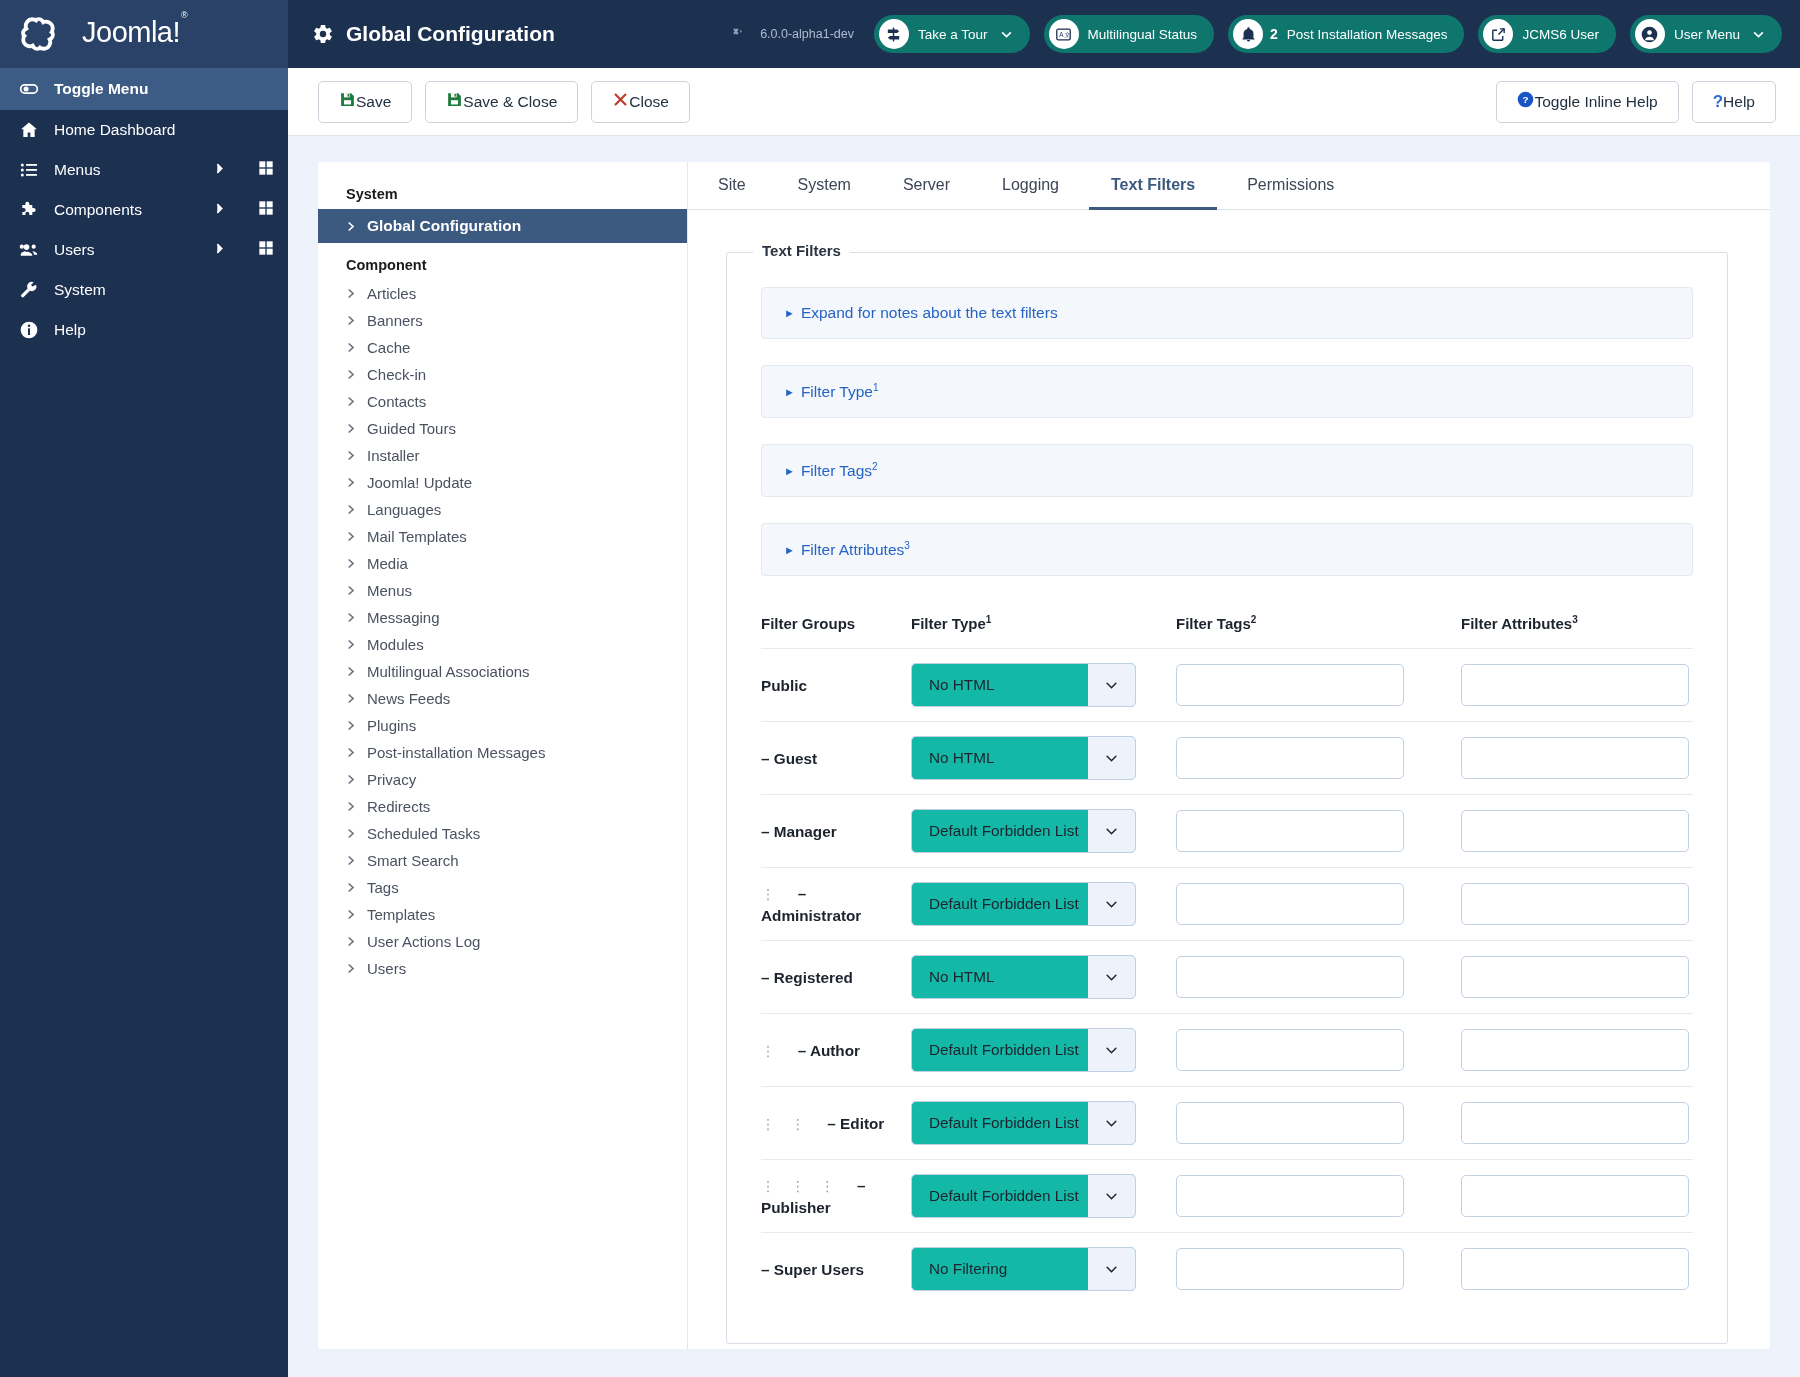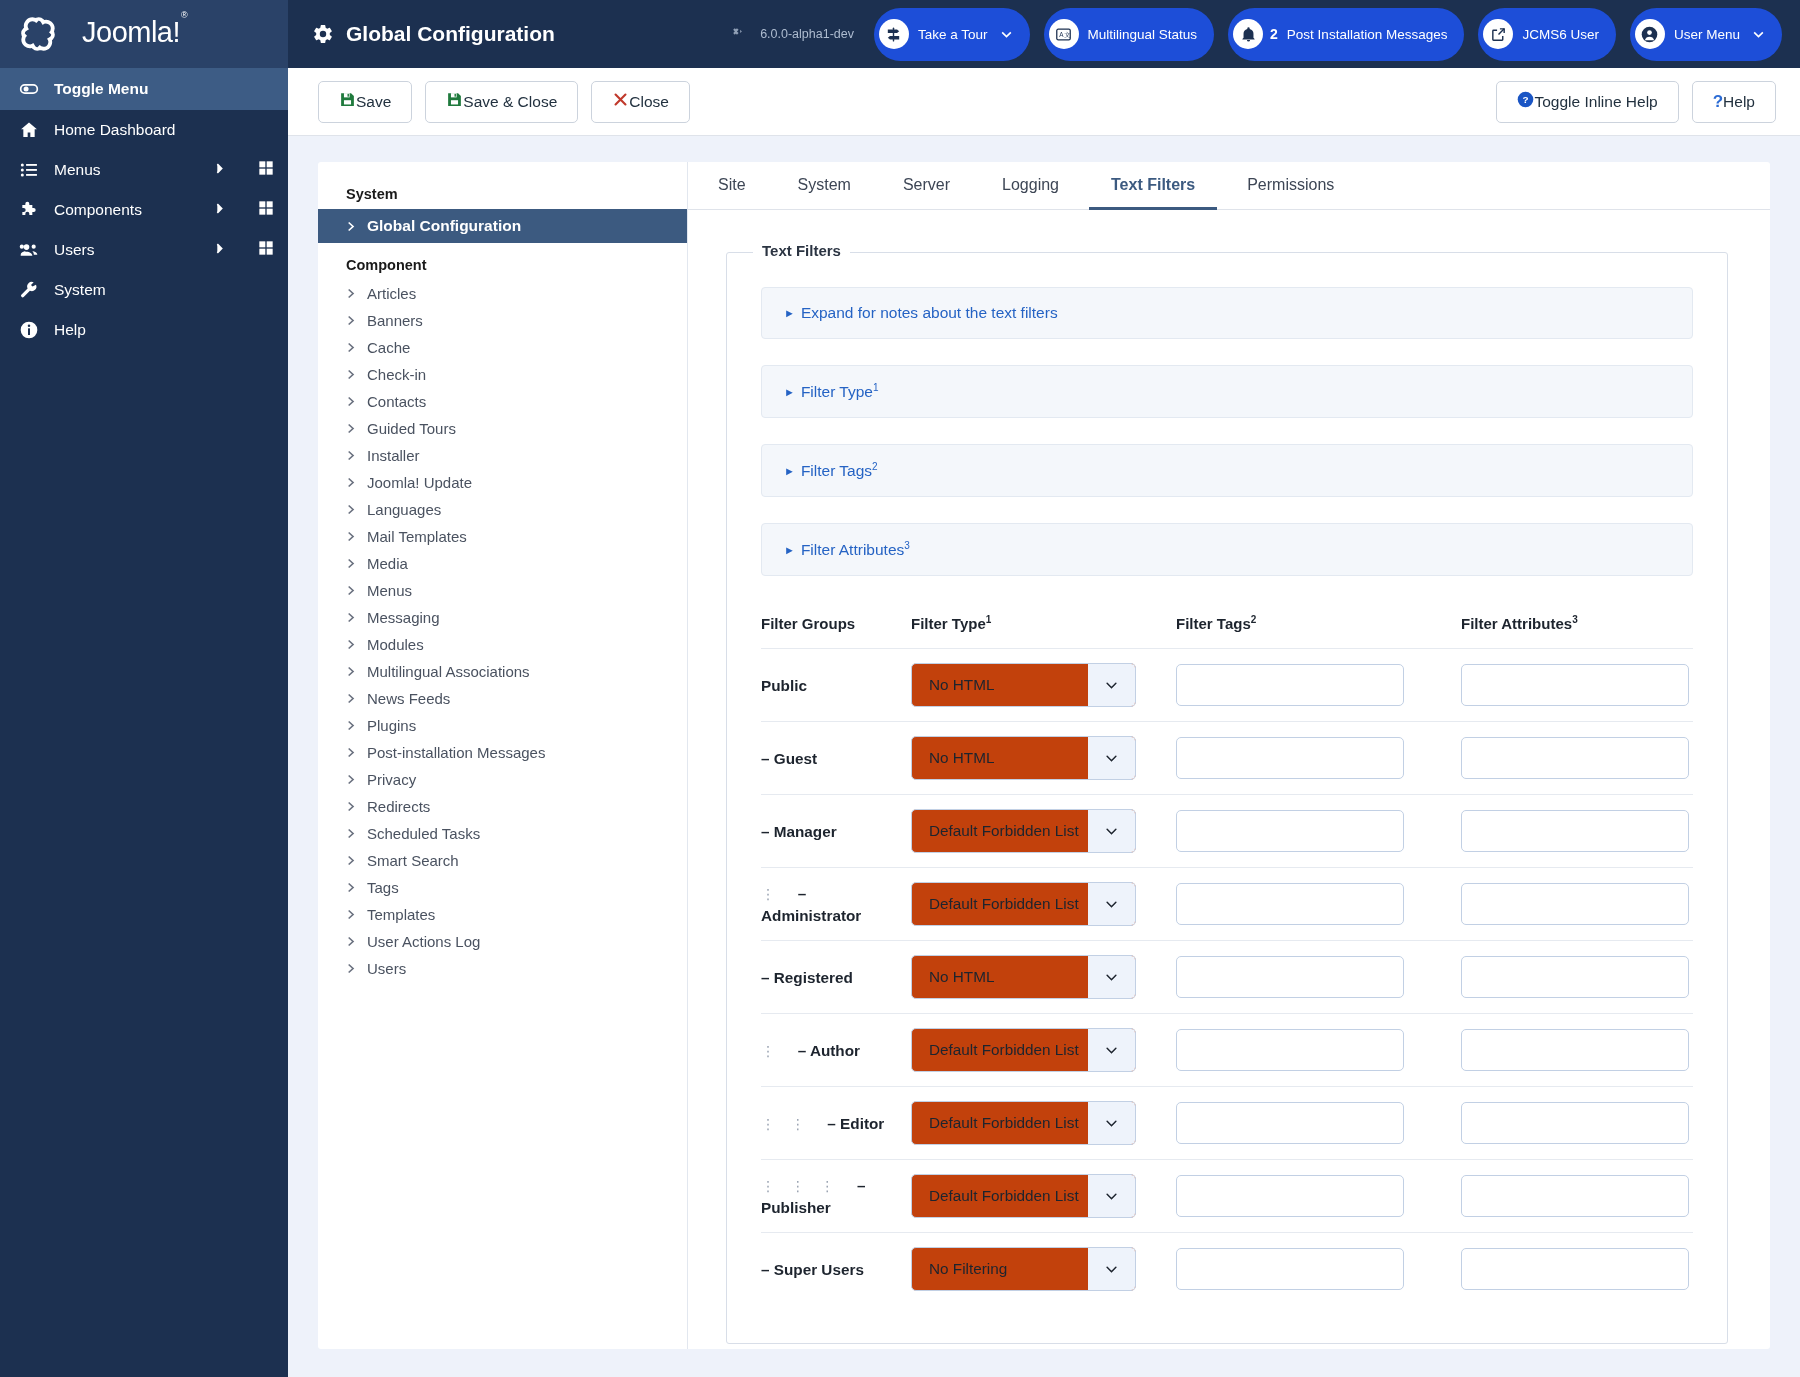--- a/index.html
+++ b/index.html
@@ -42,22 +42,22 @@
   .gear-icon { width: 22px; height: 22px; display:block; }
 
   .ver {
     color: #aebcd0; font-size: 12.5px; display: flex; align-items: center; gap: 16px;
     margin-right: 6px; white-space: nowrap;
   }
   .ver svg { width: 13px; height: 13px; opacity: .8; }
 
   .pill {
     display: flex; align-items: center; gap: 9px;
-    background: #1d4ed8; color: #fff;
-    border-radius: 999px; height: 53px;
+    background: #0f766e; color: #fff;
+    border-radius: 999px; height: 38px;
     padding: 0 17px 0 5px;
     font-size: 13.5px; white-space: nowrap;
   }
   .pill .circ {
     width: 30px; height: 30px; border-radius: 50%;
     background: #fff; color: #1c3050;
     display: flex; align-items: center; justify-content: center;
     flex: 0 0 30px;
   }
   .pill .circ svg { width: 17px; height: 17px; }
@@ -214,21 +214,21 @@
   }
   .gdots {
     color: #9aa3b2; font-weight: normal; letter-spacing: 1px;
     margin-right: 7px; font-size: 14px;
   }
 
   .sel {
     position: relative;
     width: 225px; height: 44px;
     border: 1px solid #c2d0e4; border-radius: 5px;
-    background: #c2410c;
+    background: #14b8a6;
     display: flex; align-items: center;
     font-size: 15.3px; color: #1d242e;
     padding-left: 17px;
     cursor: pointer;
     overflow: hidden;
   }
   .sel .selchev {
     position: absolute; right: 0; top: 0; bottom: 0; width: 47px;
     background: #eef3fb;
     display: flex; align-items: center; justify-content: center;

